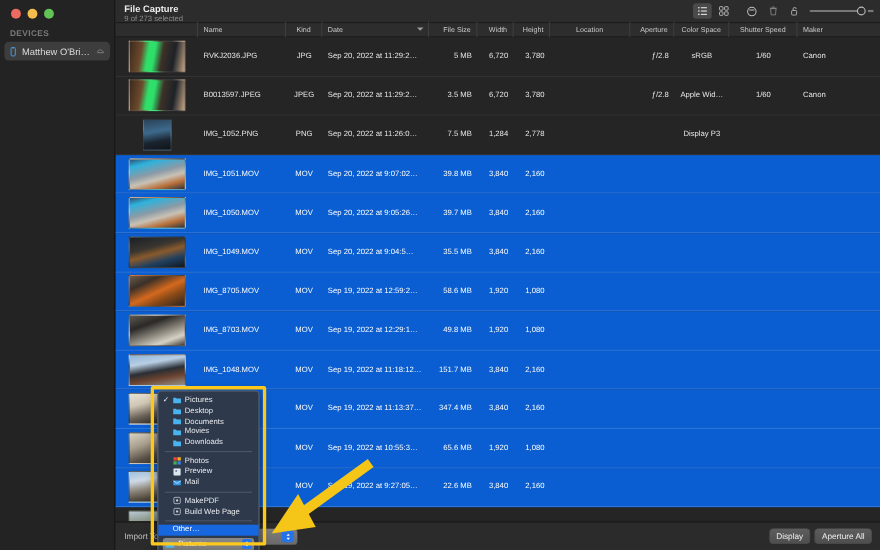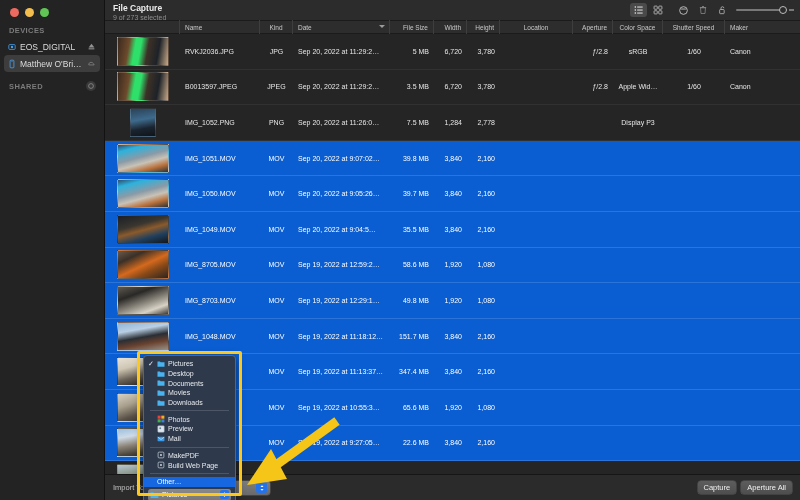--- a/index.html
+++ b/index.html
@@ -286,51 +286,32 @@
   <div class="sidebar">
 
     <div class="traffic">
       <div class="dot red"></div>
       <div class="dot yellow"></div>
       <div class="dot green"></div>
     </div>
 
     <div class="sb-section">DEVICES</div>
 
-    <div class="sb-item">
-      <svg class="sb-icon" viewBox="0 0 10 12">
-        <rect x="1" y="3" width="8" height="6" rx="1.2" fill="none" stroke="#4aa3f0" stroke-width="1"></rect>
-        <circle cx="5" cy="6" r="1.5" fill="#4aa3f0"></circle>
-      </svg>
-      <span class="sb-label">EOS_DIGITAL</span>
-      <svg class="sb-trail" viewBox="0 0 10 10">
-        <path d="M5 2 L8.2 6 L1.8 6 Z" fill="#b9b9b9"></path>
-        <rect x="1.8" y="7" width="6.4" height="1.2" fill="#b9b9b9"></rect>
-      </svg>
-    </div>
 
     <div class="sb-item active">
       <svg class="sb-icon" viewBox="0 0 10 12">
         <rect x="2.6" y="1.2" width="4.8" height="9.6" rx="1.1" fill="none" stroke="#4aa3f0" stroke-width="1"></rect>
         <rect x="4" y="2.2" width="2" height="0.6" fill="#4aa3f0"></rect>
       </svg>
       <span class="sb-label">Matthew O'Brien's iPho…</span>
       <svg class="sb-trail" viewBox="0 0 10 10">
         <path d="M2 6.6 a2.2 2.2 0 0 1 .5-2 2.4 2.4 0 0 1 2-.9 2.6 2.6 0 0 1 2.3 1.2 1.9 1.9 0 0 1 1.1 1.7Z" fill="none" stroke="#9a9a9a" stroke-width=".9" stroke-linejoin="round"></path>
       </svg>
     </div>
 
-    <div class="shared-row">
-      <div class="sb-section">SHARED</div>
-      <div class="shared-badge">
-        <svg viewBox="0 0 10 10" width="8" height="8">
-            <circle cx="5" cy="5" r="3" fill="none" stroke="#8e8e8e" stroke-width="1"></circle>
-          </svg>
-      </div>
-    </div>
   </div>
 
   <div class="main">
 
     <div class="toolbar">
       <div class="title-block">
         <div class="app-title">File Capture</div>
         <div class="app-sub">9 of 273 selected</div>
       </div>
 
@@ -640,21 +621,21 @@
         </svg>
         <span class="lbl">Pictures</span>
         <span class="chev">
           <svg viewBox="0 0 8 10" width="6" height="8">
             <path d="M4 1.2 L6 3.8 L2 3.8 Z" fill="#fff"></path>
             <path d="M4 8.8 L6 6.2 L2 6.2 Z" fill="#fff"></path>
           </svg>
         </span>
       </div>
       <div class="dlbtns">
-        <div class="dlbtn">Capture</div>
+        <div class="dlbtn">Display</div>
         <div class="dlbtn">Aperture All</div>
       </div>
     </div>
   </div>
 
   <div class="menu" id="menu">
       <div class="mi">
         <span class="chk">✓</span>
         <span style="display: flex;">
           <svg class="mic" viewBox="0 0 10 9">

